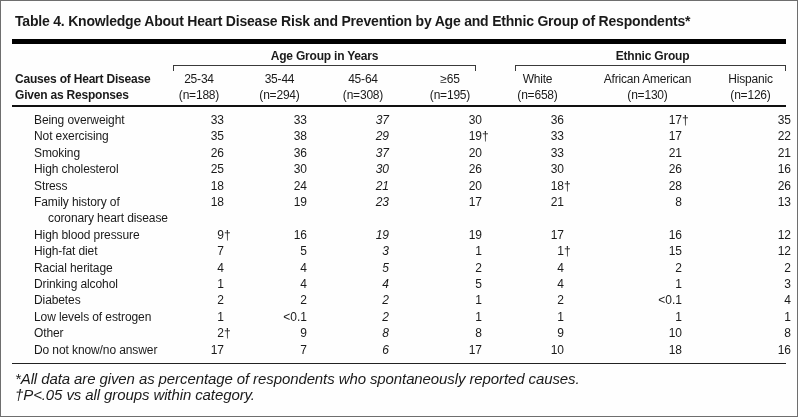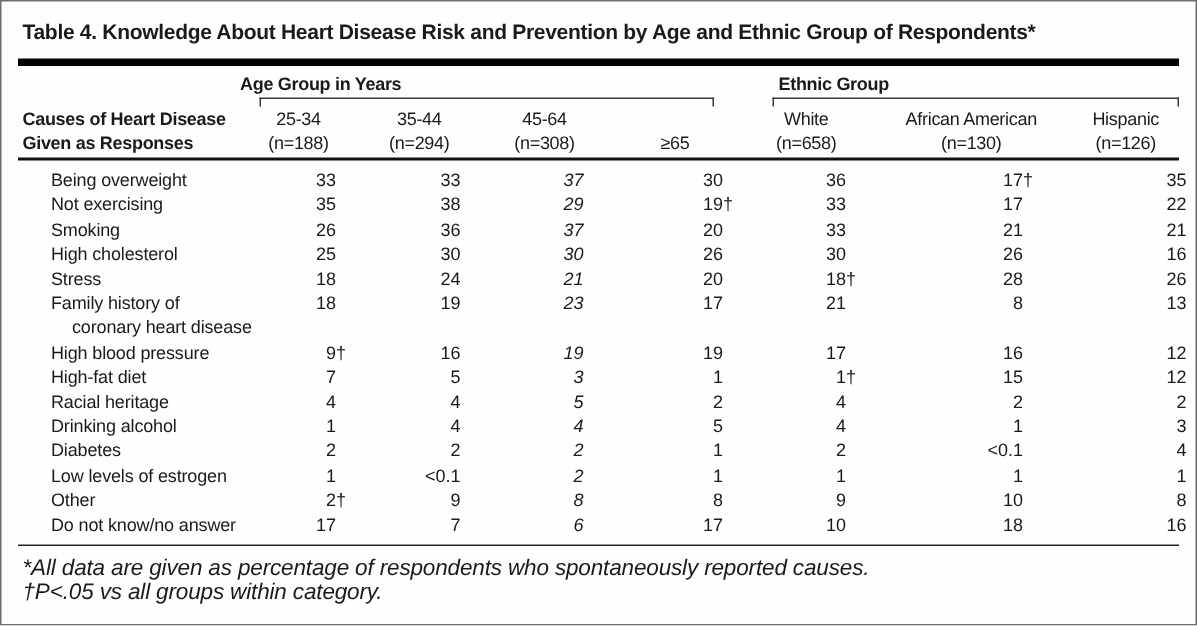--- a/index.html
+++ b/index.html
@@ -20,21 +20,21 @@
   }
   .thick-rule{height:5px;background:#000;margin-top:9px;}
   .thin-rule{height:2px;background:#111;margin-top:2px;}
   .thin-rule2{height:1px;background:#222;margin-top:5px;}
   .grid8{
     display:grid;
     grid-template-columns:148px 78px 83px 84px 90px 85px 135px 71px;
   }
   .hdr{margin-top:5px;}
   .group-label{
-    font-size:12px;font-weight:bold;
+    font-size:12px;font-weight:bold;text-align:center;
     line-height:15px;letter-spacing:-0.2px;
   }
   .gl-age{grid-column:2 / span 4;padding-right:6px;}
   .gl-ethnic{grid-column:6 / span 3;padding-left:24px;}
   .bracket-row{height:7px;}
   .bracket{
     height:5px;margin-top:1px;
     border-top:1.5px solid #3a3a3a;
     border-left:1.5px solid #3a3a3a;
     border-right:1.5px solid #3a3a3a;
@@ -104,20 +104,21 @@
       <div class="chcell">
         <div>35-44</div>
         <div>(n=294)</div>
       </div>
       <div class="chcell">
         <div>45-64</div>
         <div>(n=308)</div>
       </div>
       <div class="chcell">
         <div>≥65</div>
+        <div>(n=195)</div>
       </div>
       <div class="chcell">
         <div>White</div>
         <div>(n=658)</div>
       </div>
       <div class="chcell">
         <div>African American</div>
         <div>(n=130)</div>
       </div>
       <div class="chcell">

